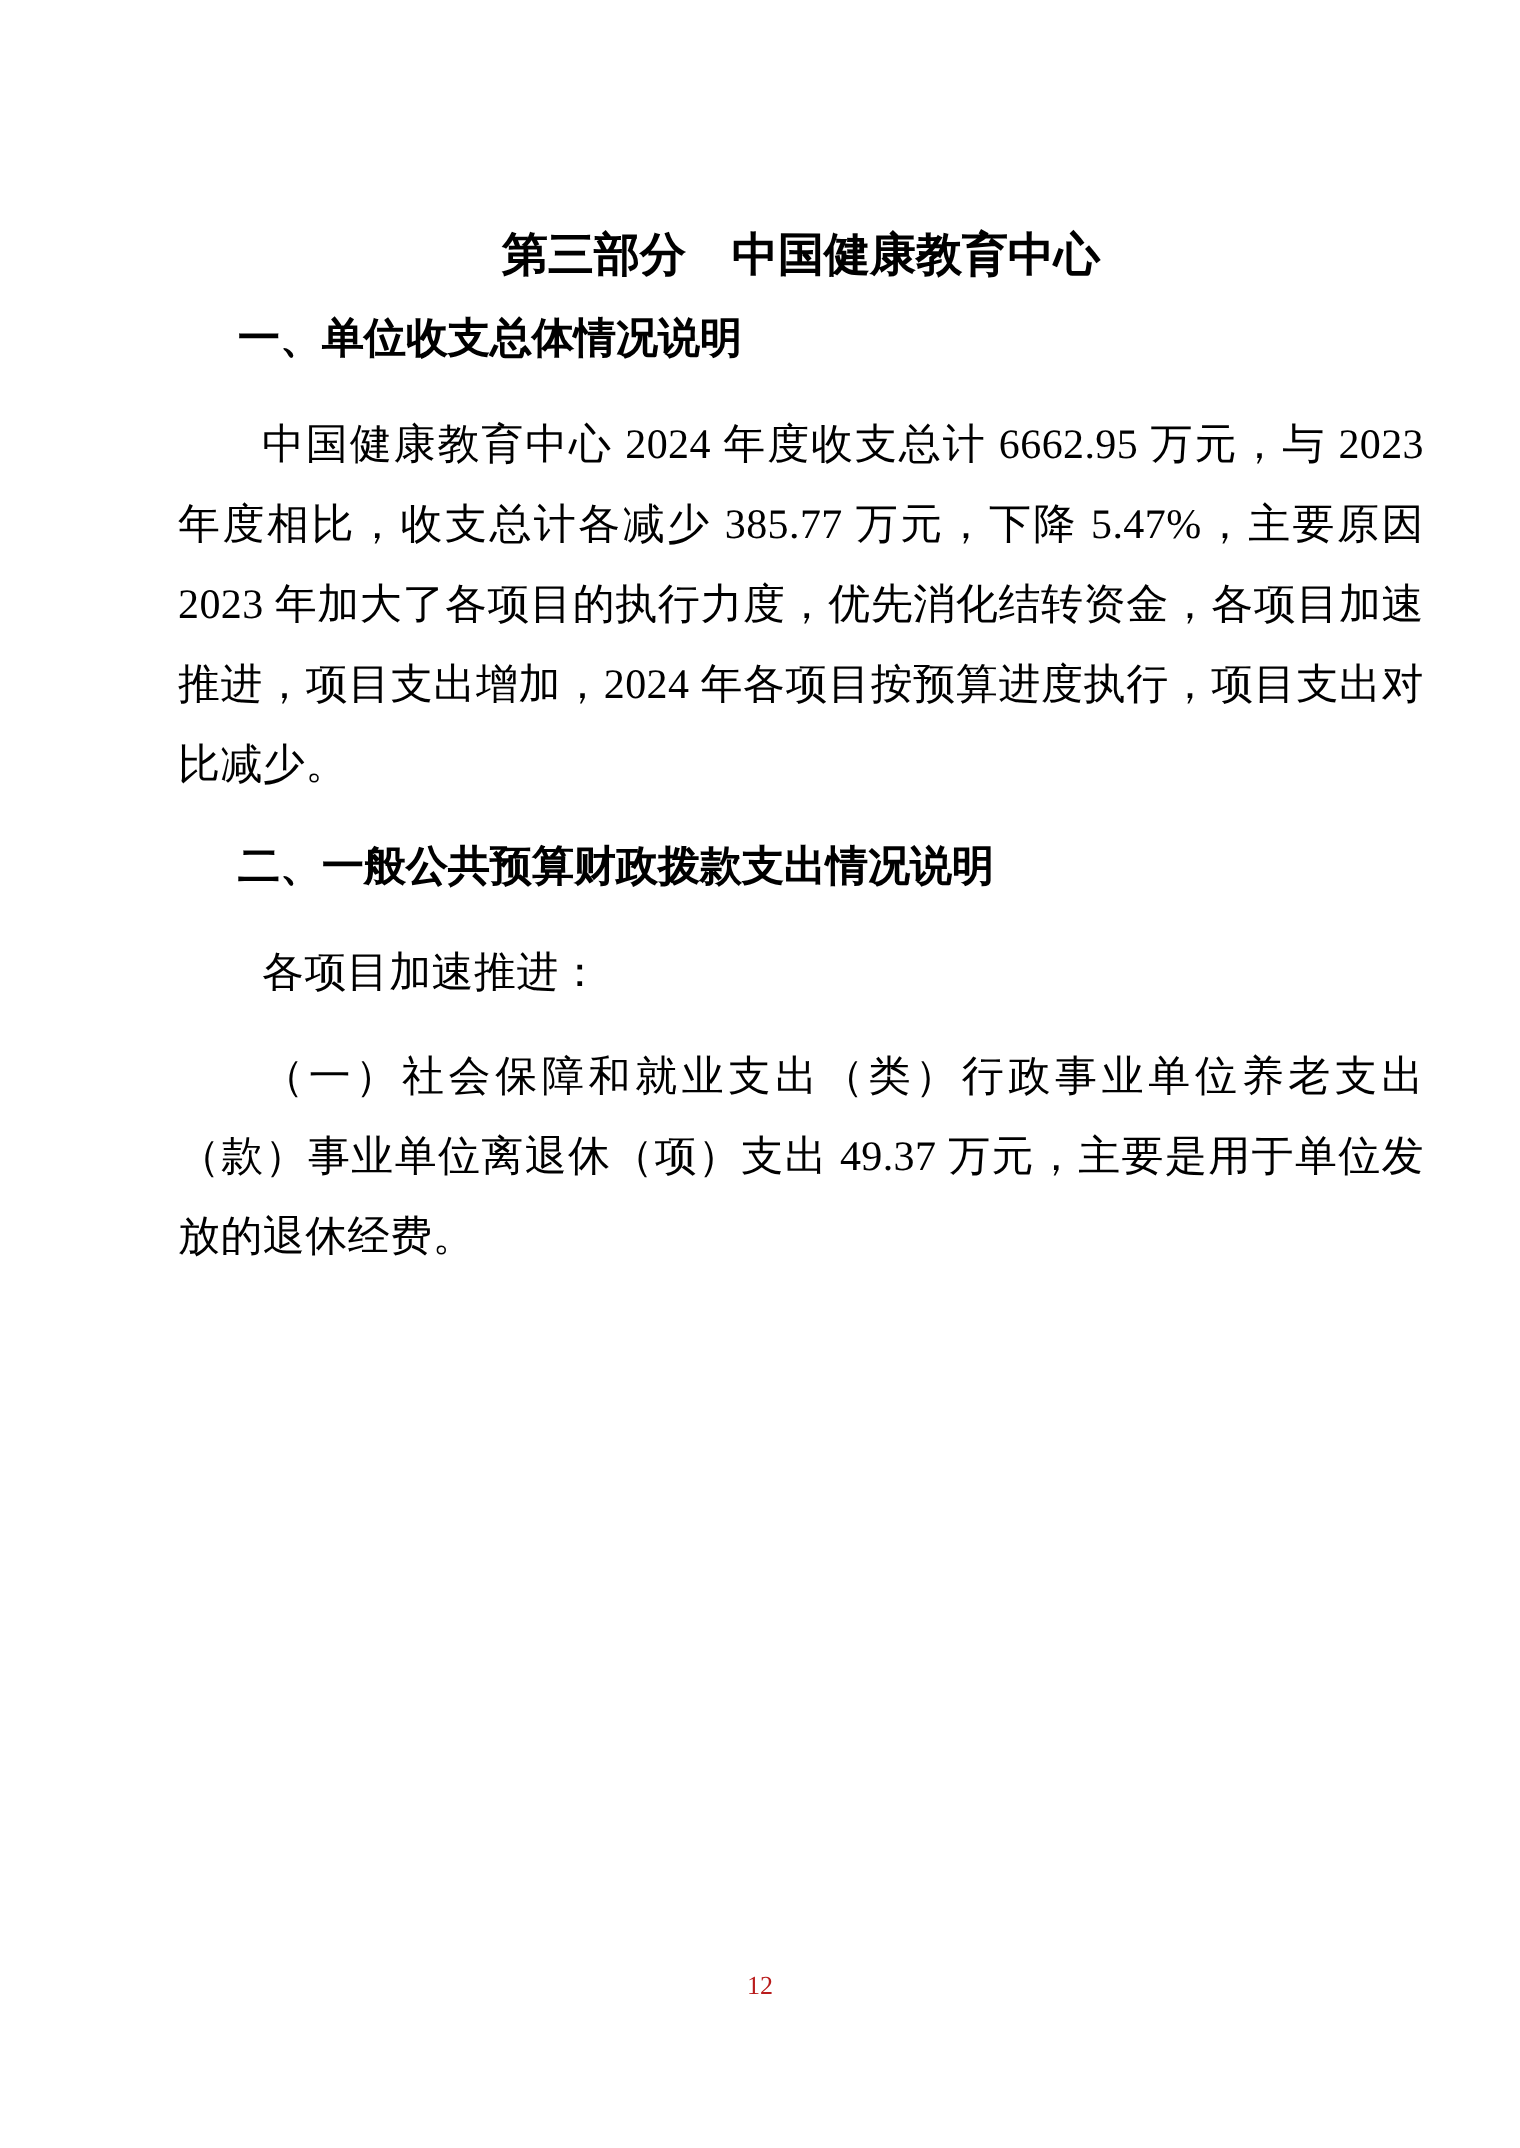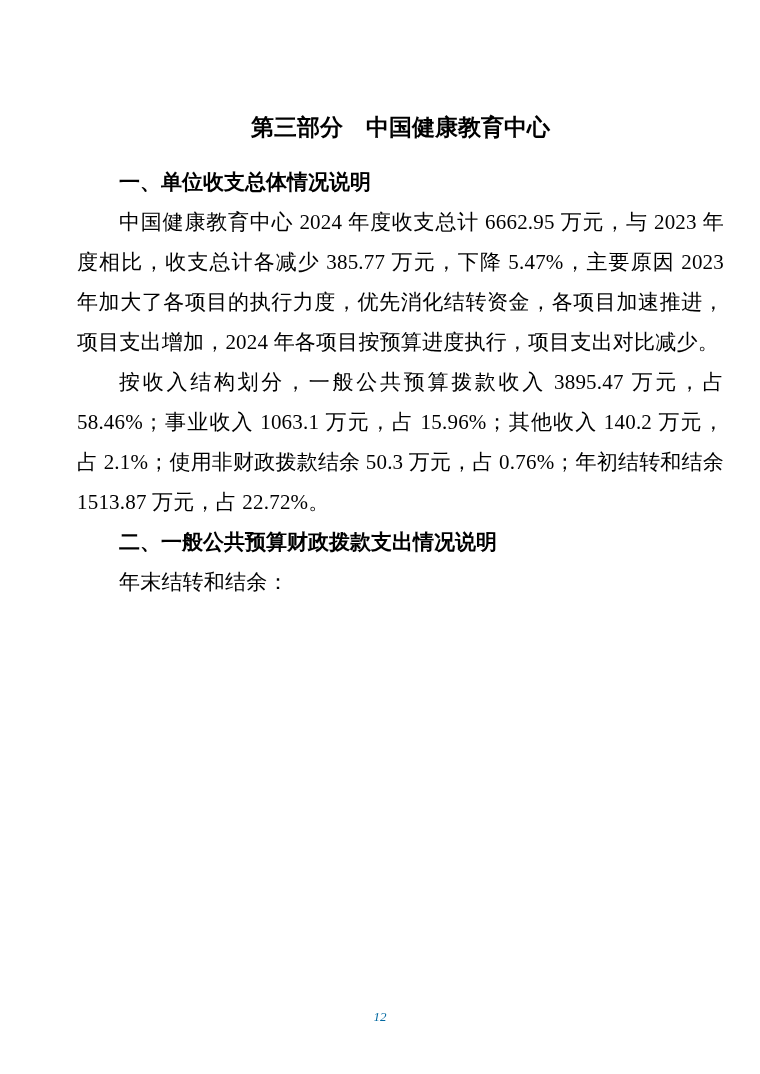--- a/index.html
+++ b/index.html
@@ -35,62 +35,61 @@
   }
   .section-heading {
     font-family: "Liberation Sans", "DejaVu Sans", sans-serif;
     font-weight: bold;
     font-size: 21px;
     line-height: 40px;
     text-indent: 2em;
     margin: 0;
   }
   .section-heading.first {
-    margin-top: 15px;
+    margin-top: 3px;
   }
   p.body-para {
     font-size: 21px;
     line-height: 40px;
-    margin: 0;
+    margin: 12px;
     text-indent: 2em;
     text-align: justify;
     text-justify: inter-character;
     letter-spacing: 0.2px;
   }
   .page-number {
     position: absolute;
-    top: 1007px;
+    top: 983px;
     left: 0;
     width: 100%;
     text-align: center;
     font-size: 13px;
     line-height: 20px;
-    color: #0369a1;
+    color: #b91c1c;
     font-family: "Liberation Serif", "DejaVu Serif", serif;
-    font-style: italic;
   }
 </style>
 </head>
 <body>
 
 <div class="page">
   <div class="content">
 
     <div class="doc-title">第三部分　中国健康教育中心</div>
 
 
     <div class="section-heading first">一、单位收支总体情况说明</div>
 
     <p class="body-para">中国健康教育中心 2024 年度收支总计 6662.95 万元，与 2023 年度相比，收支总计各减少 385.77 万元，下降 5.47%，主要原因 2023 年加大了各项目的执行力度，优先消化结转资金，各项目加速推进，项目支出增加，2024 年各项目按预算进度执行，项目支出对比减少。</p>
 
-    <p class="body-para">按收入结构划分，一般公共预算拨款收入 3895.47 万元，占 58.46%；事业收入 1063.1 万元，占 15.96%；其他收入 140.2 万元，占 2.1%；使用非财政拨款结余 50.3 万元，占 0.76%；年初结转和结余 1513.87 万元，占 22.72%。</p>
 
 
     <div class="section-heading">二、一般公共预算财政拨款支出情况说明</div>
 
 
-    <p class="body-para">年末结转和结余：</p>
+    <p class="body-para">各项目加速推进：</p>
 
+    <p class="body-para">（一）社会保障和就业支出（类）行政事业单位养老支出（款）事业单位离退休（项）支出 49.37 万元，主要是用于单位发放的退休经费。</p>
 
   </div>
 
   <div class="page-number">12</div>
 </div>
 
 </body></html>

